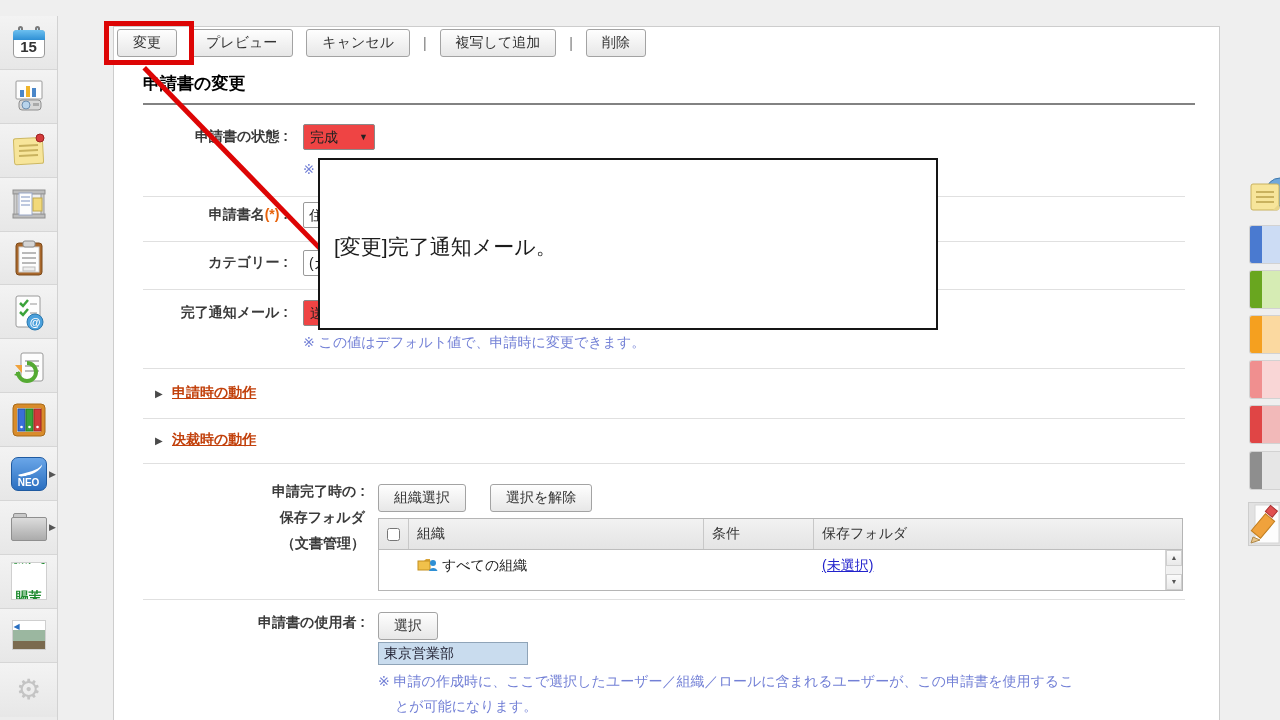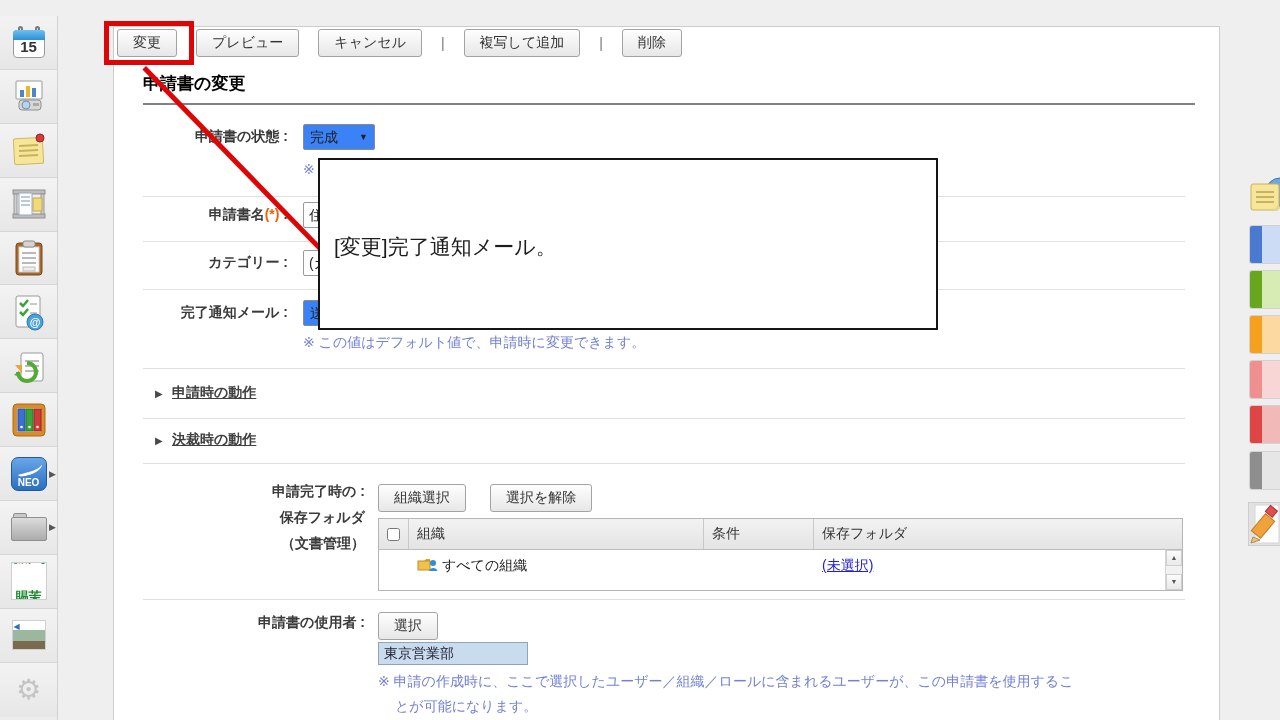--- a/index.html
+++ b/index.html
@@ -33,37 +33,37 @@
 
   
   .book { position:absolute; width:34px; height:37px; border-radius:2px; overflow:hidden; box-shadow:0 0 0 1px rgba(0,0,0,0.12); cursor:pointer; }
   .book .spine { position:absolute; left:0; top:0; bottom:0; width:12px; }
   .book .bodyp { position:absolute; left:12px; top:0; bottom:0; right:0; }
   .pencilpad { position:absolute; left:1248px; top:486px; width:34px; height:44px; background:#e2e2e2; border:1px solid #cdcdcd; cursor:pointer; }
 
   
   .panel { position:absolute; left:113px; top:10px; width:1107px; height:712px; background:#fff; border-left:1px solid #cdcdcd; border-top:1px solid #cdcdcd; border-right:1px solid #cdcdcd; }
 
-  .toolbar { position:absolute; left:117px; top:13px; display:flex; align-items:center; gap:19px; z-index:5; }
+  .toolbar { position:absolute; left:117px; top:13px; display:flex; align-items:center; gap:13px; z-index:5; }
   .btn { display:inline-block; background:linear-gradient(#fefefe,#e7e7e7); border:1px solid #a3a3a3; border-radius:3px; padding:4px 15px; font-size:14px; color:#333; white-space:nowrap; cursor:pointer; }
   .tb-sep { color:#777; font-size:14px; }
 
   .pg-title { position:absolute; left:143px; top:56px; font-size:17px; font-weight:bold; color:#000000; }
   .title-rule { position:absolute; left:143px; top:87px; width:1052px; height:2px; background:#828282; }
   .hsep { position:absolute; height:1px; background:#e0e0e0; left:143px; width:1042px; }
 
   .flabel { position:absolute; width:220px; text-align:right; font-size:14px; font-weight:bold; color:#3a3a3a; white-space:nowrap; }
   .req { color:#e8620a; font-weight:bold; }
-  .selbox { position:absolute; height:26px; background:#3b82f6; border:1px solid #8a8a8a; border-radius:2px; font-size:14px; color:#222; padding:4px 6px; cursor:pointer; }
+  .selbox { position:absolute; height:26px; background:#ef4444; border:1px solid #8a8a8a; border-radius:2px; font-size:14px; color:#222; padding:4px 6px; cursor:pointer; }
   .selbox .caret { position:absolute; right:6px; top:7px; font-size:9px; color:#222; }
   .inpbox { position:absolute; height:26px; background:#fff; border:1px solid #9a9a9a; border-radius:2px; font-size:14px; color:#222; padding:4px 5px; }
   .bluenote { position:absolute; font-size:14px; color:#7380d6; white-space:nowrap; }
 
   .disc-tri { position:absolute; font-size:10px; color:#4a4a4a; }
-  .disc-link { position:absolute; font-size:14px; font-weight:bold; color:#404040; text-decoration:underline; cursor:pointer; white-space:nowrap; }
+  .disc-link { position:absolute; font-size:14px; font-weight:bold; color:#c2410c; text-decoration:underline; cursor:pointer; white-space:nowrap; }
 
   
   .orgtable { position:absolute; left:378px; top:502px; width:805px; height:73px; border:1px solid #b5b5b5; background:#fff; }
   .orgtable .hrow { display:flex; height:31px; background:linear-gradient(#f2f2f2,#e4e4e4); border-bottom:1px solid #bdbdbd; }
   .orgtable .hcell { font-size:14px; color:#333; padding:6px 8px; border-right:1px solid #c8c8c8; white-space:nowrap; overflow:hidden; }
   .orgtable .brow { display:flex; height:40px; }
   .orgtable .bcell { font-size:14px; color:#222; padding:7px 8px; white-space:nowrap; overflow:hidden; }
   .c-check { width:30px; display:flex; align-items:center; justify-content:center; }
   .c-org { width:295px; }
   .c-cond { width:110px; }

